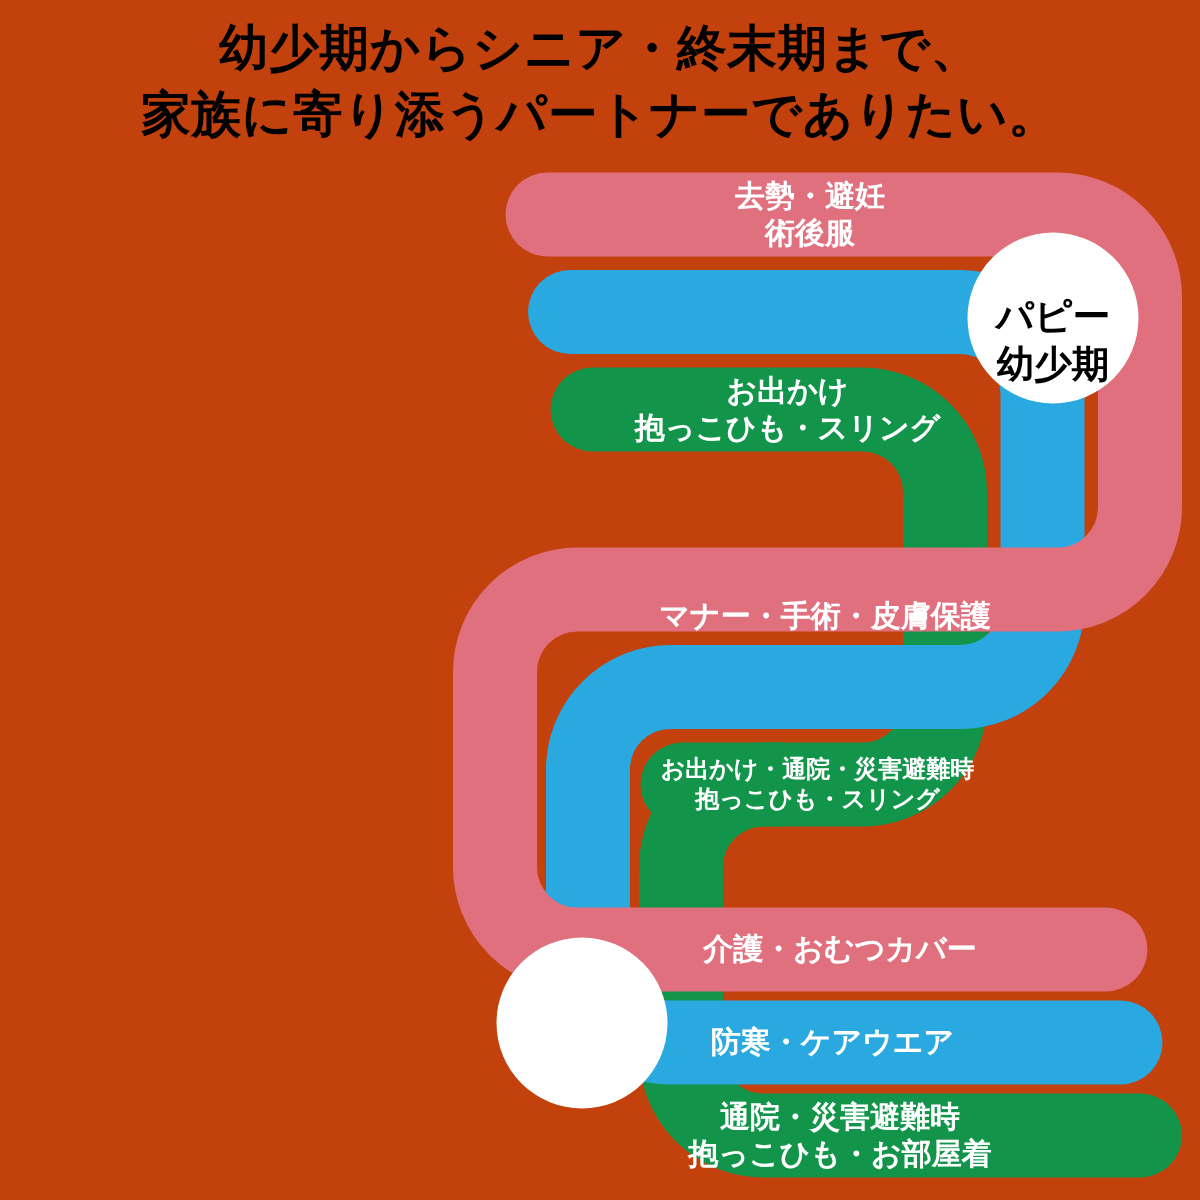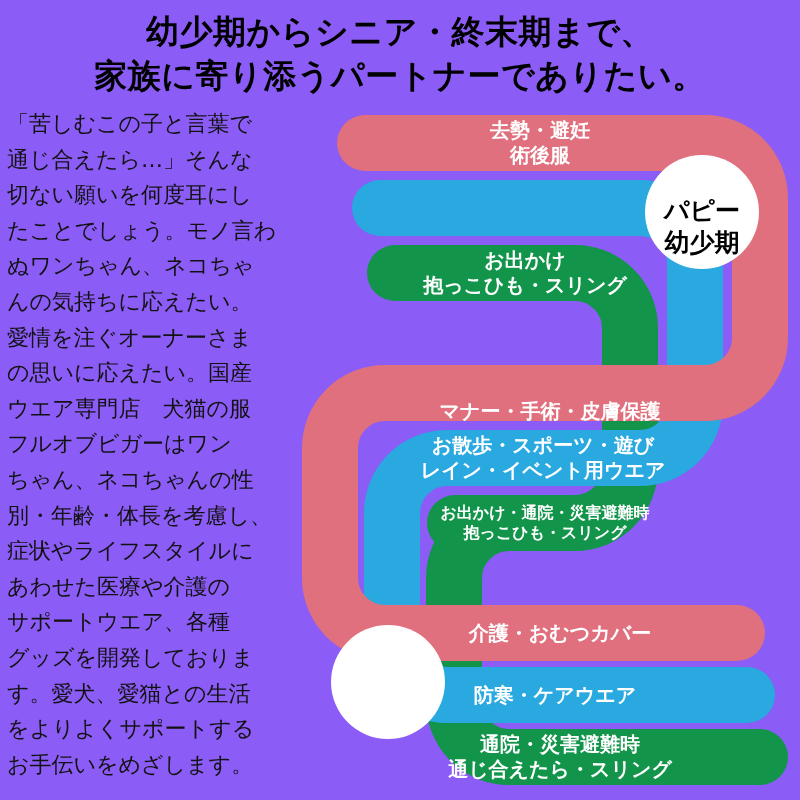--- a/index.html
+++ b/index.html
@@ -1,19 +1,19 @@
 <!DOCTYPE html>
 <html style="--pink: #e0707e; --blue: #29a9e0; --green: #12954a;"><head>
 <meta charset="utf-8">
 <style>
   html,body{margin:0;padding:0;}
   .page{
     position:relative;
     width:800px;height:800px;
-    background:#8b5cf6;
+    background:#c2410c;
     overflow:hidden;
     font-family:"DejaVu Sans","Liberation Sans",sans-serif;
   }
   .title{
     position:absolute;top:10px;left:0;width:100%;
     text-align:center;
     font-size:33px;font-weight:700;line-height:1.32;
     letter-spacing:0.5px;
     color:#000;
     white-space:pre-line;
@@ -48,63 +48,42 @@
   }
 </style>
 </head>
 <body>
 
 <div class="page">
 
   <div class="title">幼少期からシニア・終末期まで、
 家族に寄り添うパートナーでありたい。</div>
 
-  <div class="intro">「苦しむこの子と言葉で
-通じ合えたら…」そんな
-切ない願いを何度耳にし
-たことでしょう。モノ言わ
-ぬワンちゃん、ネコちゃ
-んの気持ちに応えたい。
-愛情を注ぐオーナーさま
-の思いに応えたい。国産
-ウエア専門店　犬猫の服
-フルオブビガーはワン
-ちゃん、ネコちゃんの性
-別・年齢・体長を考慮し、
-症状やライフスタイルに
-あわせた医療や介護の
-サポートウエア、各種
-グッズを開発しておりま
-す。愛犬、愛猫との生活
-をよりよくサポートする
-お手伝いをめざします。</div>
 
   <svg class="ribbons" width="800" height="800" viewBox="0 0 800 800">
 
     <path d="M395,273 H575 A55,55 0 0 1 630,328 V468 A55,55 0 0 1 575,523 H509 A55,55 0 0 0 454,578 V702 A55,55 0 0 0 509,757 H760" fill="none" stroke="var(--green)" stroke-width="56" stroke-linecap="round"></path>
     <path d="M455,523 H520" fill="none" stroke="var(--green)" stroke-width="56" stroke-linecap="round"></path>
 
     <path d="M380,208 H640 A55,55 0 0 1 695,263 V403 A55,55 0 0 1 640,458 H447 A55,55 0 0 0 392,513 V640 A55,55 0 0 0 447,695 H747" fill="none" stroke="var(--blue)" stroke-width="56" stroke-linecap="round"></path>
 
     <path d="M365,143 H705 A55,55 0 0 1 760,198 V338 A55,55 0 0 1 705,393 H385 A55,55 0 0 0 330,448 V578 A55,55 0 0 0 385,633 H737" fill="none" stroke="var(--pink)" stroke-width="56" stroke-linecap="round"></path>
 
     <circle cx="702" cy="212" r="57" fill="#ffffff"></circle>
     <circle cx="388" cy="682" r="57" fill="#ffffff"></circle>
   </svg>
 
   <div class="band-label" style="left:540px;top:143px;">去勢・避妊
 術後服</div>
   <div class="band-label" style="left:525px;top:273px;">お出かけ
 抱っこひも・スリング</div>
   <div class="band-label" style="left:550px;top:411px;">マナー・手術・皮膚保護</div>
-  <div class="band-label" style="left:543px;top:458px;">お散歩・スポーツ・遊び
-レイン・イベント用ウエア</div>
   <div class="band-label wide" style="left:545px;top:523px;">お出かけ・通院・災害避難時
 抱っこひも・スリング</div>
   <div class="band-label" style="left:560px;top:633px;">介護・おむつカバー</div>
   <div class="band-label" style="left:555px;top:695px;">防寒・ケアウエア</div>
   <div class="band-label" style="left:560px;top:757px;">通院・災害避難時
-通じ合えたら・スリング</div>
+抱っこひも・お部屋着</div>
 
   <div class="stage-label" style="left:702px;top:212px;margin-top:15px;">パピー
 幼少期</div>
 
 </div>
 
 </body></html>

